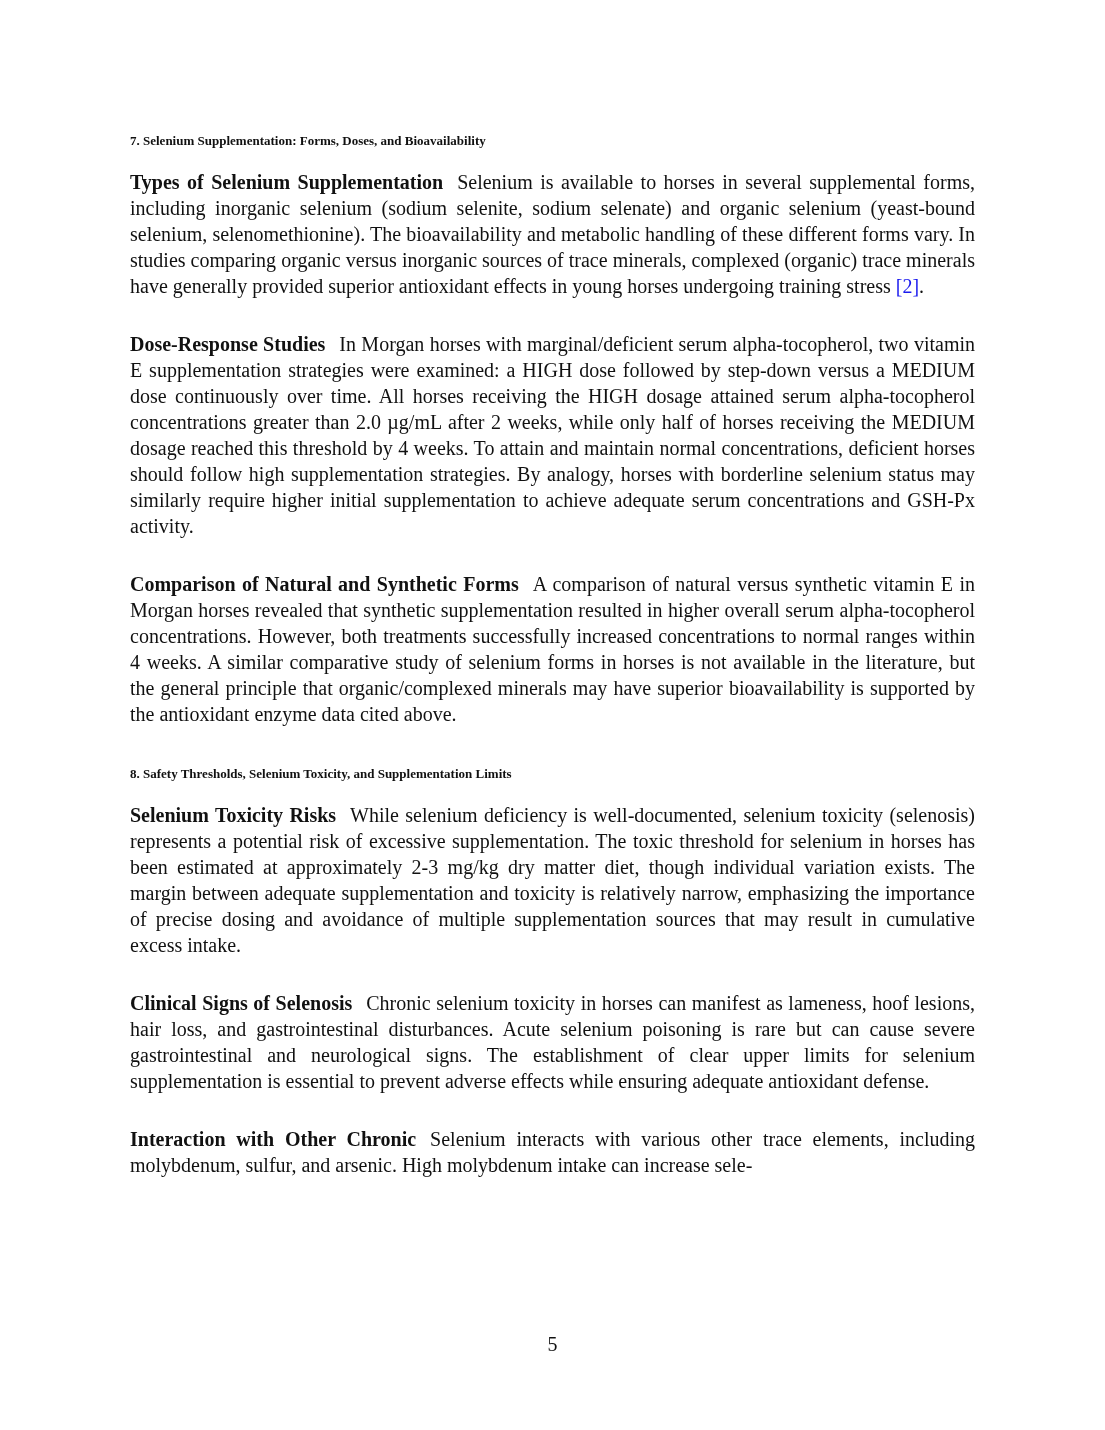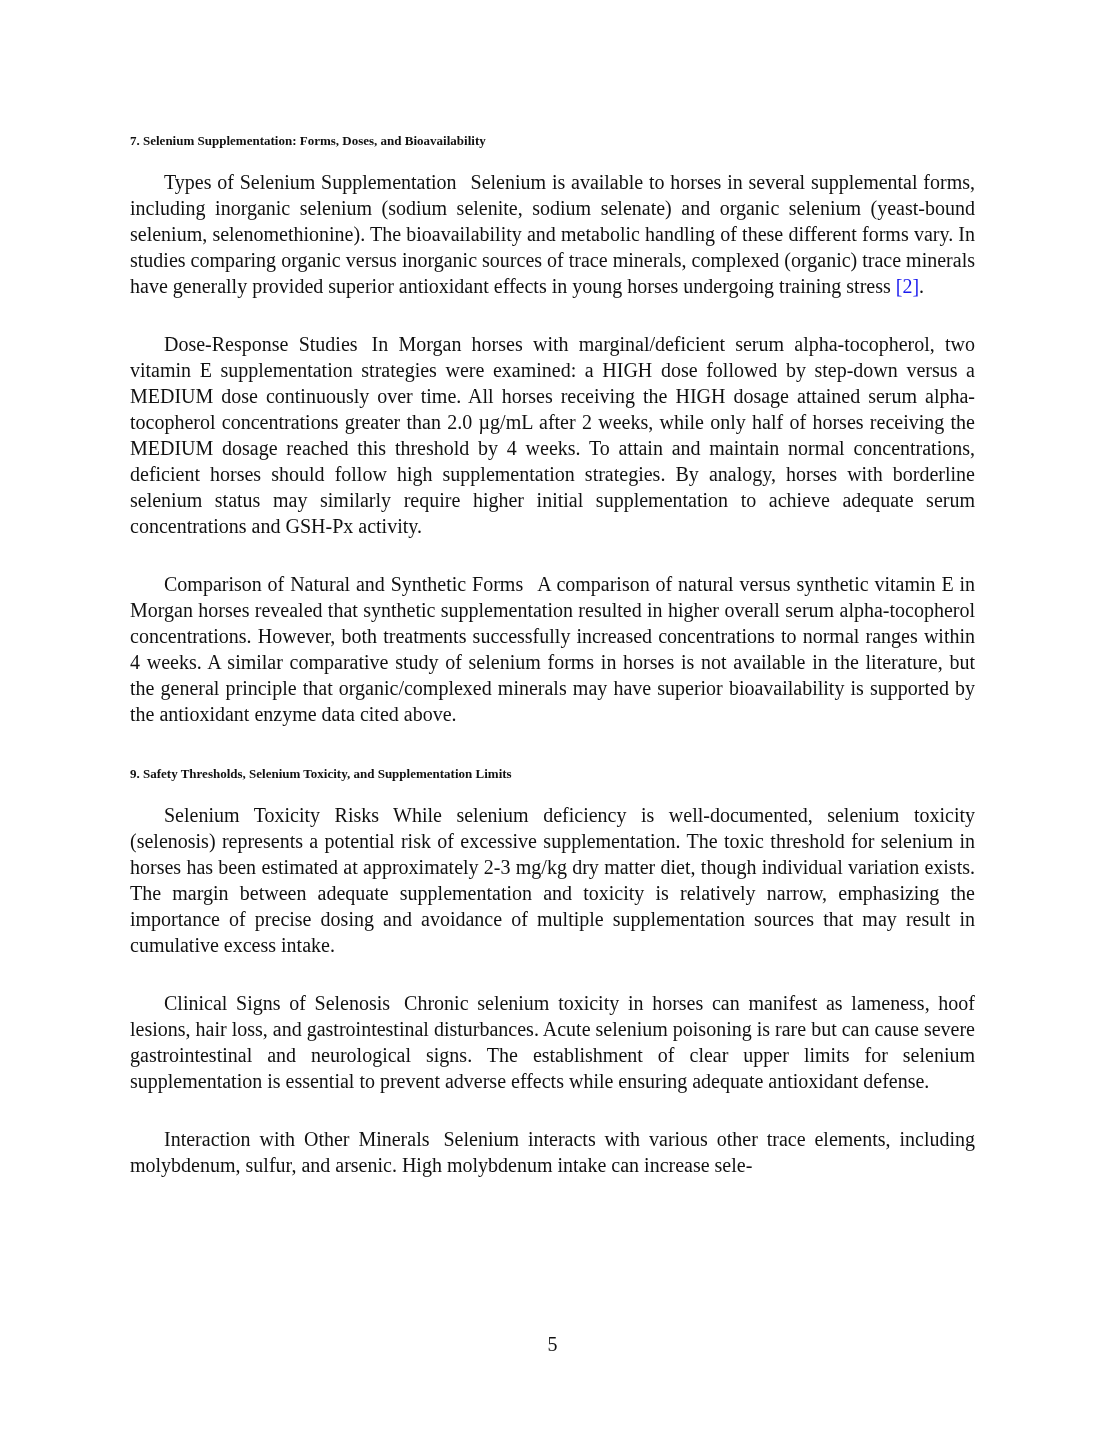--- a/index.html
+++ b/index.html
@@ -28,23 +28,22 @@
       margin: 0 0 15px 0;
     }
     .para {
       font-size: 20px;
       line-height: 26px;
       text-align: justify;
       margin: 0;
       hyphens: manual;
     }
     .para .run-head {
-      font-weight: normal;
+      font-weight: bold;
       margin-right: 14px;
-      margin-left: 34px;
     }
     .cite {
       color: #1a1aee;
       text-decoration: none;
     }
     .gap-small { height: 32px; }
     .gap-section { height: 34px; }
     .page-number {
       position: absolute;
       top: 1333px;
@@ -66,27 +65,27 @@
   <div class="gap-small"></div>
 
   <p class="para"><span class="run-head">Dose-Response Studies</span><span>In Morgan horses with marginal/deficient serum alpha-tocopherol, two vitamin E supplementation strategies were examined:  a HIGH dose followed by step-down versus a MEDIUM dose continuously over time.  All horses receiving the HIGH dosage attained serum alpha-tocopherol concentrations greater than 2.0 µg/mL after 2 weeks, while only half of horses receiving the MEDIUM dosage reached this threshold by 4 weeks. To attain and maintain normal concentrations, deficient horses should follow high supplementation strategies.  By analogy, horses with borderline selenium status may similarly require higher initial supplementation to achieve adequate serum concentrations and GSH-Px activity.</span></p>
 
   <div class="gap-small"></div>
 
   <p class="para"><span class="run-head">Comparison of Natural and Synthetic Forms</span><span>A comparison of natural versus synthetic vitamin E in Morgan horses revealed that synthetic supplementation resulted in higher overall serum alpha-tocopherol concentrations.  However, both treatments successfully increased concentrations to normal ranges within 4 weeks.  A similar comparative study of selenium forms in horses is not available in the literature, but the general principle that organic/complexed minerals may have superior bioavailability is supported by the antioxidant enzyme data cited above.</span></p>
 
   <div class="gap-section"></div>
 
-  <h2 class="section-heading">9. Safety Thresholds, Selenium Toxicity, and Supplementation Limits</h2>
+  <h2 class="section-heading">8. Safety Thresholds, Selenium Toxicity, and Supplementation Limits</h2>
 
   <p class="para"><span class="run-head">Selenium Toxicity Risks</span><span>While selenium deficiency is well-documented, selenium toxi­city (selenosis) represents a potential risk of excessive supplementation. The toxic thresh­old for selenium in horses has been estimated at approximately 2-3 mg/kg dry matter diet, though individual variation exists.  The margin between adequate supplementation and toxicity is relatively narrow, emphasizing the importance of precise dosing and avoidance of multiple supplementation sources that may result in cumulative excess intake.</span></p>
 
   <div class="gap-small"></div>
 
   <p class="para"><span class="run-head">Clinical Signs of Selenosis</span><span>Chronic selenium toxicity in horses can manifest as lame­ness, hoof lesions, hair loss, and gastrointestinal disturbances. Acute selenium poisoning is rare but can cause severe gastrointestinal and neurological signs.  The establishment of clear upper limits for selenium supplementation is essential to prevent adverse effects while ensuring adequate antioxidant defense.</span></p>
 
   <div class="gap-small"></div>
 
-  <p class="para"><span class="run-head">Interaction with Other Minerals</span><span>Selenium interacts with various other trace elements, including molybdenum, sulfur, and arsenic.  High molybdenum intake can increase sele-</span></p>
+  <p class="para"><span class="run-head">Interaction with Other Chronic</span><span>Selenium interacts with various other trace elements, including molybdenum, sulfur, and arsenic.  High molybdenum intake can increase sele-</span></p>
 
 </div>
 
 <div class="page-number">5</div>
 
 </body></html>

